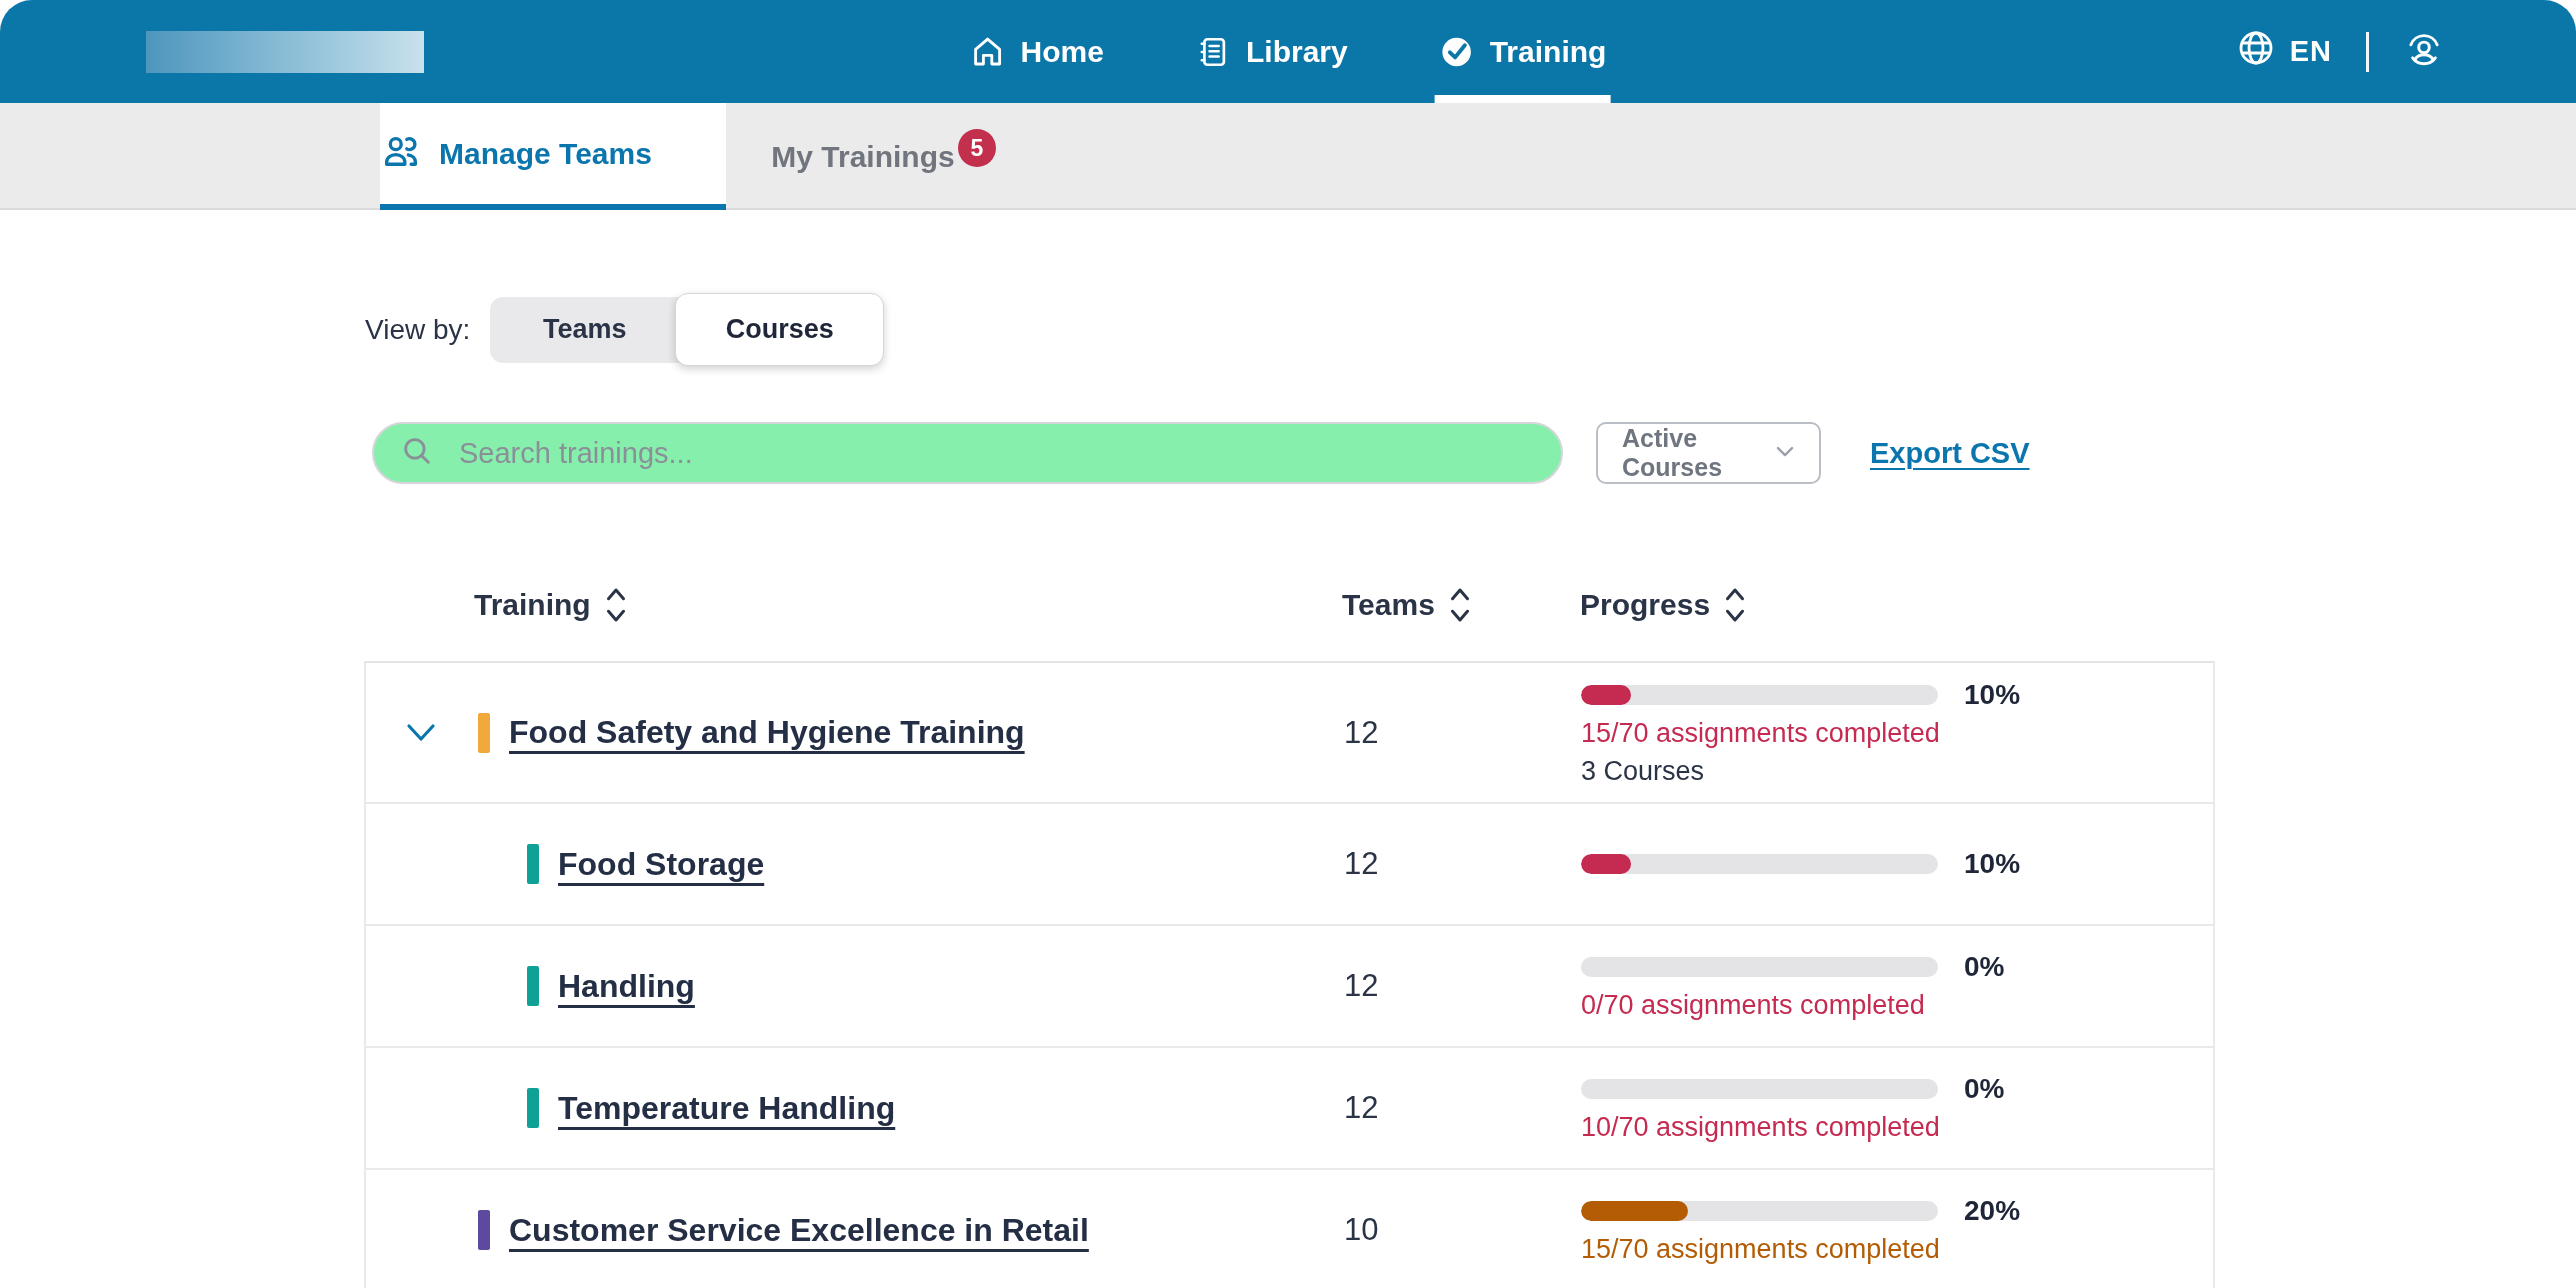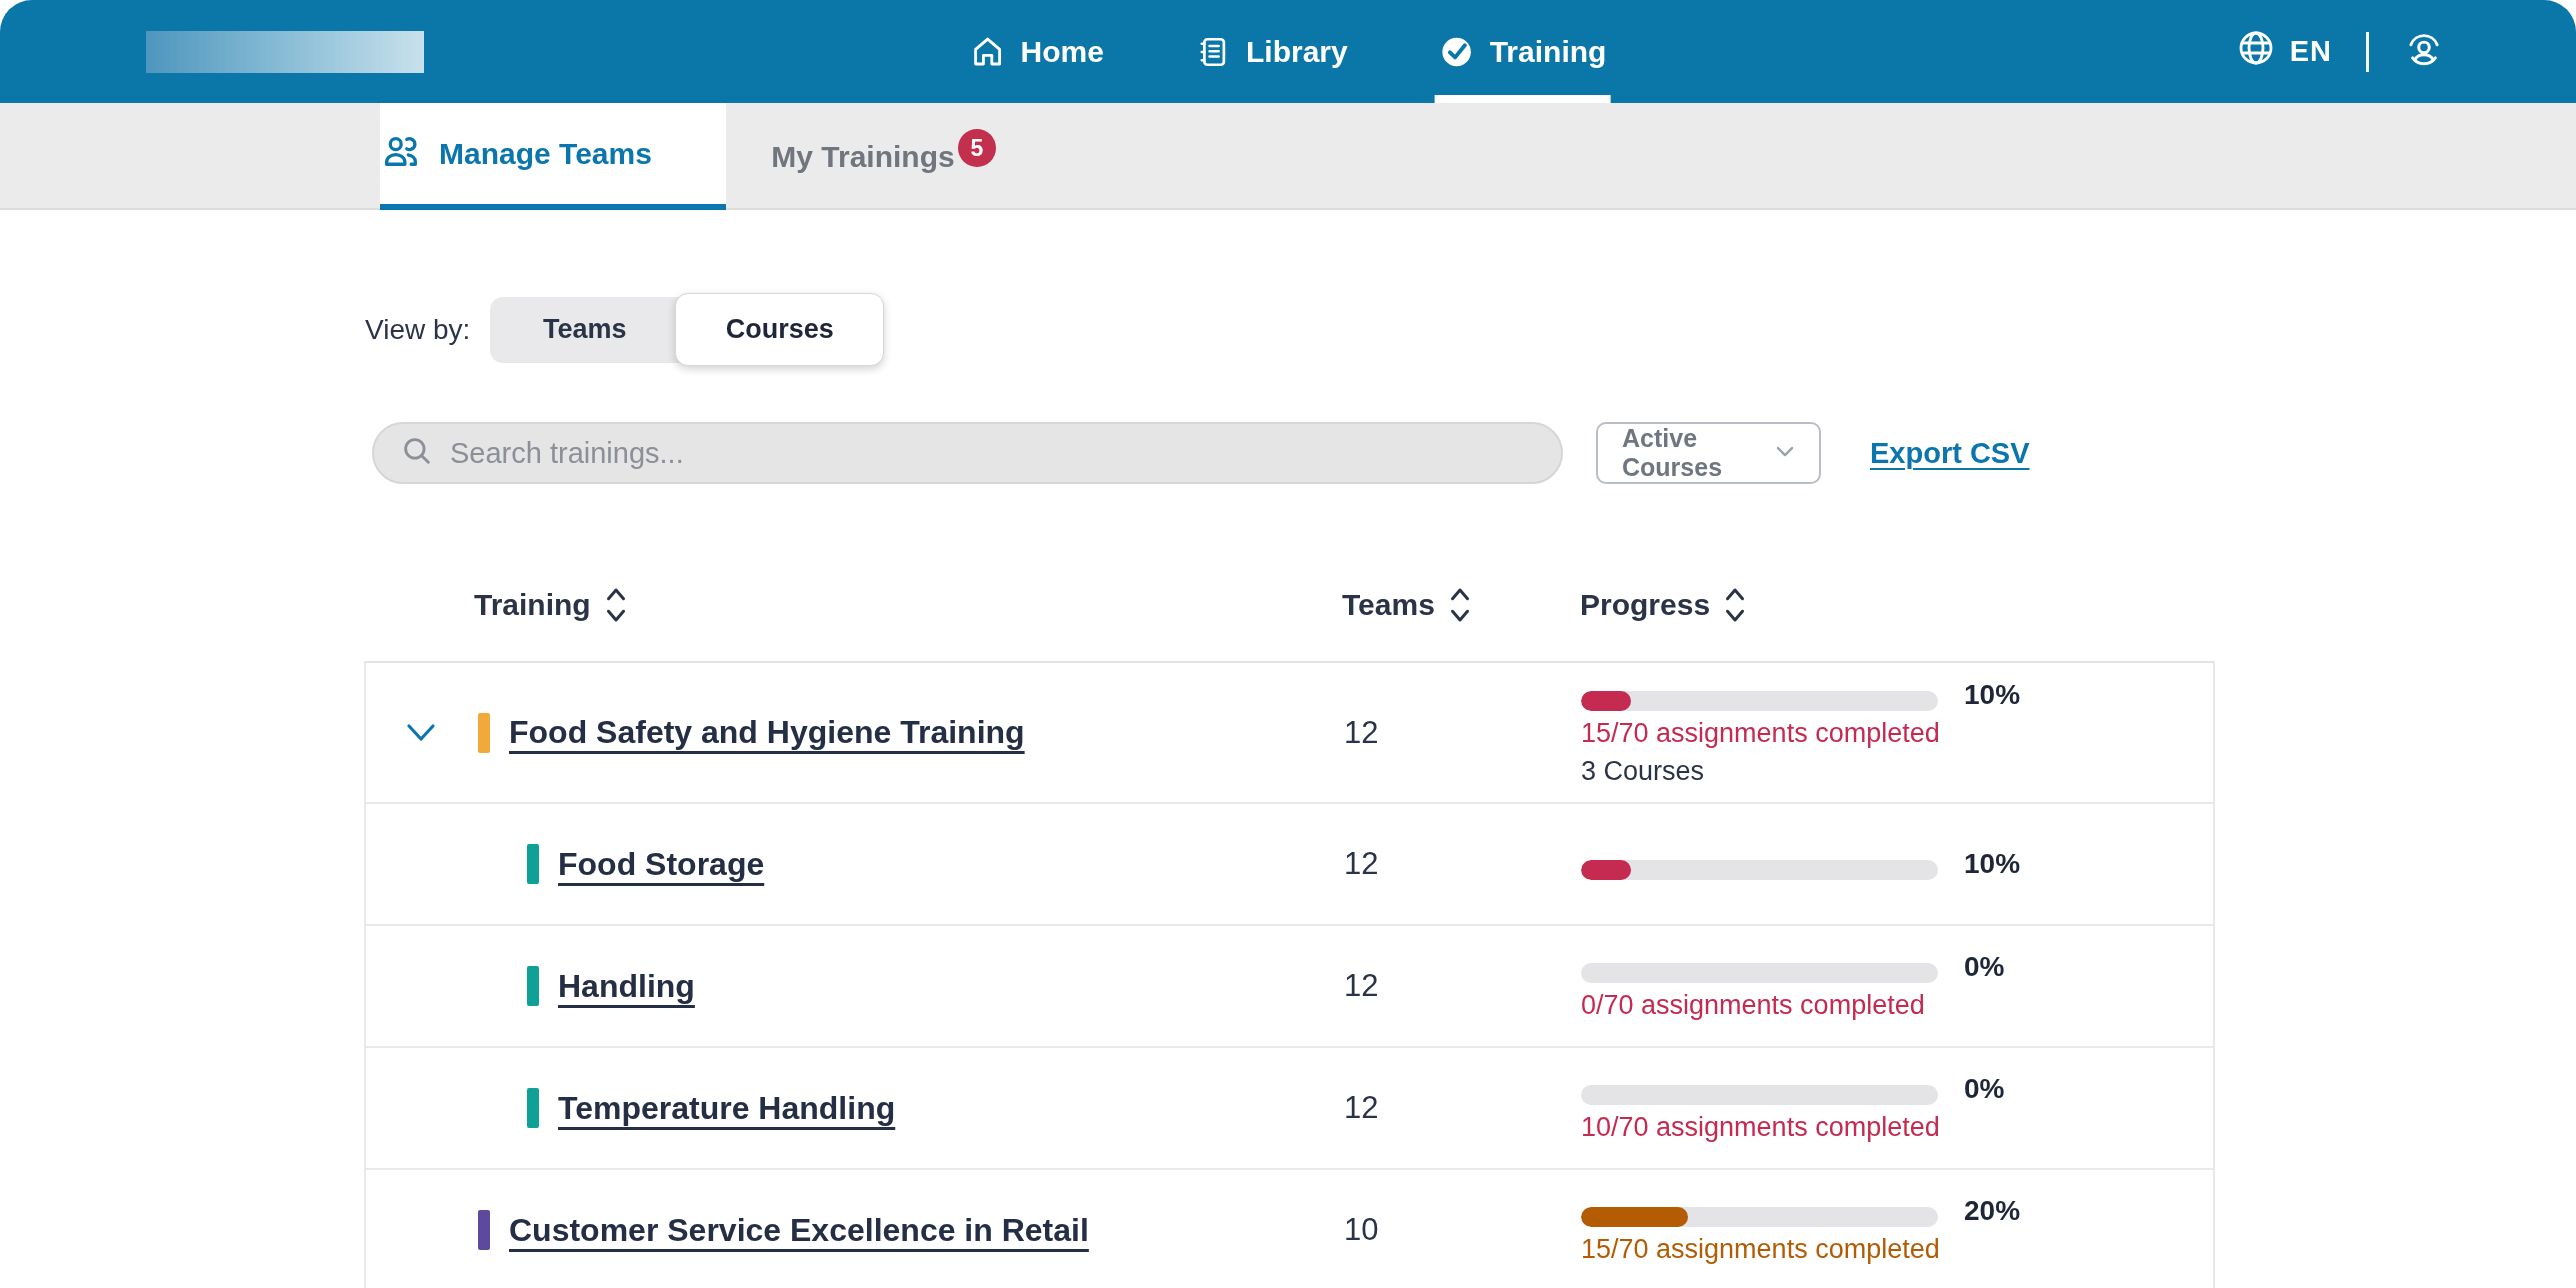--- a/index.html
+++ b/index.html
@@ -41,22 +41,22 @@
   .viewby-label { color:#2B3447; font-size:28px; margin-right:20px; }
   .segmented { position:relative; width:394px; height:66px; background:#E9E9EB; border-radius:13px; }
   .seg-teams { position:absolute; left:0; top:0; width:189px; height:66px; display:flex;
     align-items:center; justify-content:center; color:#2B3447; font-size:27px; font-weight:700; cursor:pointer; }
   .seg-courses { position:absolute; left:185px; top:-4px; width:209px; height:73px; background:#ffffff;
     border:1px solid #D6D6D8; border-radius:13px; box-shadow:0 3px 8px rgba(0,0,0,.18);
     display:flex; align-items:center; justify-content:center; color:#1E2638; font-size:27px; font-weight:700; cursor:pointer; }
 
   
   .toolbar { position:absolute; top:422px; left:0; right:0; height:62px; }
-  .search-box { position:absolute; left:372px; top:0; width:1191px; height:62px; background:#e5e5e5;
-    border:2px solid #D6D6DA; border-radius:31px; display:flex; align-items:center; padding:0 14px 0 26px; }
+  .search-box { position:absolute; left:372px; top:0; width:1191px; height:62px; background:#86efac;
+    border:2px solid #D6D6DA; border-radius:31px; display:flex; align-items:center; padding:0 14px 0 26px;gap:9px; }
   .search-box input { flex:1; border:none; outline:none; font-size:29px; color:#3A3F48; background:transparent;
     font-family:"Liberation Sans", sans-serif; margin-left:16px; }
   .search-box input::placeholder { color:#8A8F98; }
   .filter-select { position:absolute; left:1596px; top:0; width:225px; height:62px; background:#fff;
     border:2px solid #B9BDC4; border-radius:10px; display:flex; align-items:center;
     padding:0 20px 0 24px; cursor:pointer; }
   .filter-select .filter-label { color:#6F7680; font-size:25px; font-weight:700; flex:1; }
   .export-link { position:absolute; left:1870px; top:0; height:62px; display:flex; align-items:center;
     color:#0B76AD; font-size:29px; font-weight:700; text-decoration:underline;
     text-decoration-thickness:2px; text-underline-offset:5px; cursor:pointer; }
@@ -78,21 +78,21 @@
   .expander { position:absolute; left:38px; top:50%; transform:translateY(-50%); width:34px; height:24px;
     display:flex; align-items:center; justify-content:center; cursor:pointer; }
   .col-training { width:978px; display:flex; align-items:center; }
   .row .col-training { padding-left:112px; }
   .row.sub .col-training { padding-left:161px; }
   .accent { width:12px; height:40px; border-radius:2px; flex:none; }
   .title { margin-left:19px; color:#242E45; font-size:32px; font-weight:700;
     text-decoration:underline; text-decoration-thickness:2.5px; text-underline-offset:8px; cursor:pointer; }
   .col-teams { width:237px; color:#2B3447; font-size:31px; }
   .col-progress { flex:1; display:flex; flex-direction:column; gap:7px; padding:14px 0; }
-  .bar-line { display:flex; align-items:flex-end; gap:26px; }
+  .bar-line { display:flex; align-items:center; gap:26px; }
   .track { width:357px; height:20px; border-radius:10px; background:#E4E4E6; overflow:hidden; }
   .fill { height:100%; border-radius:10px; }
   .pct { color:#1E2638; font-size:28px; font-weight:700; }
   .assign { font-size:27px; }
   .courses { color:#2B3447; font-size:27px; }
 </style>
 </head>
 <body>
 
 <div id="app">

